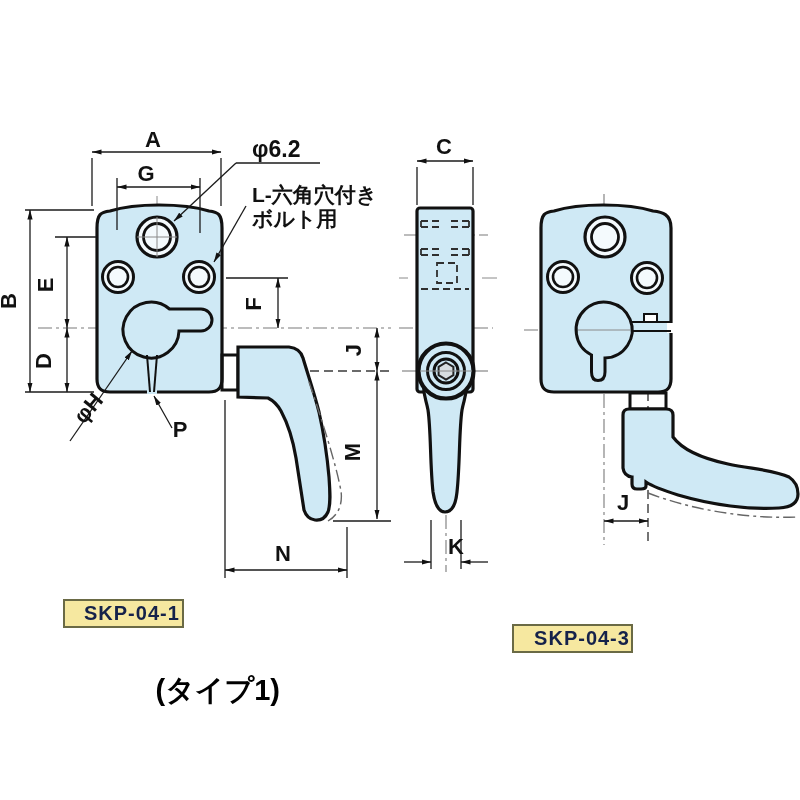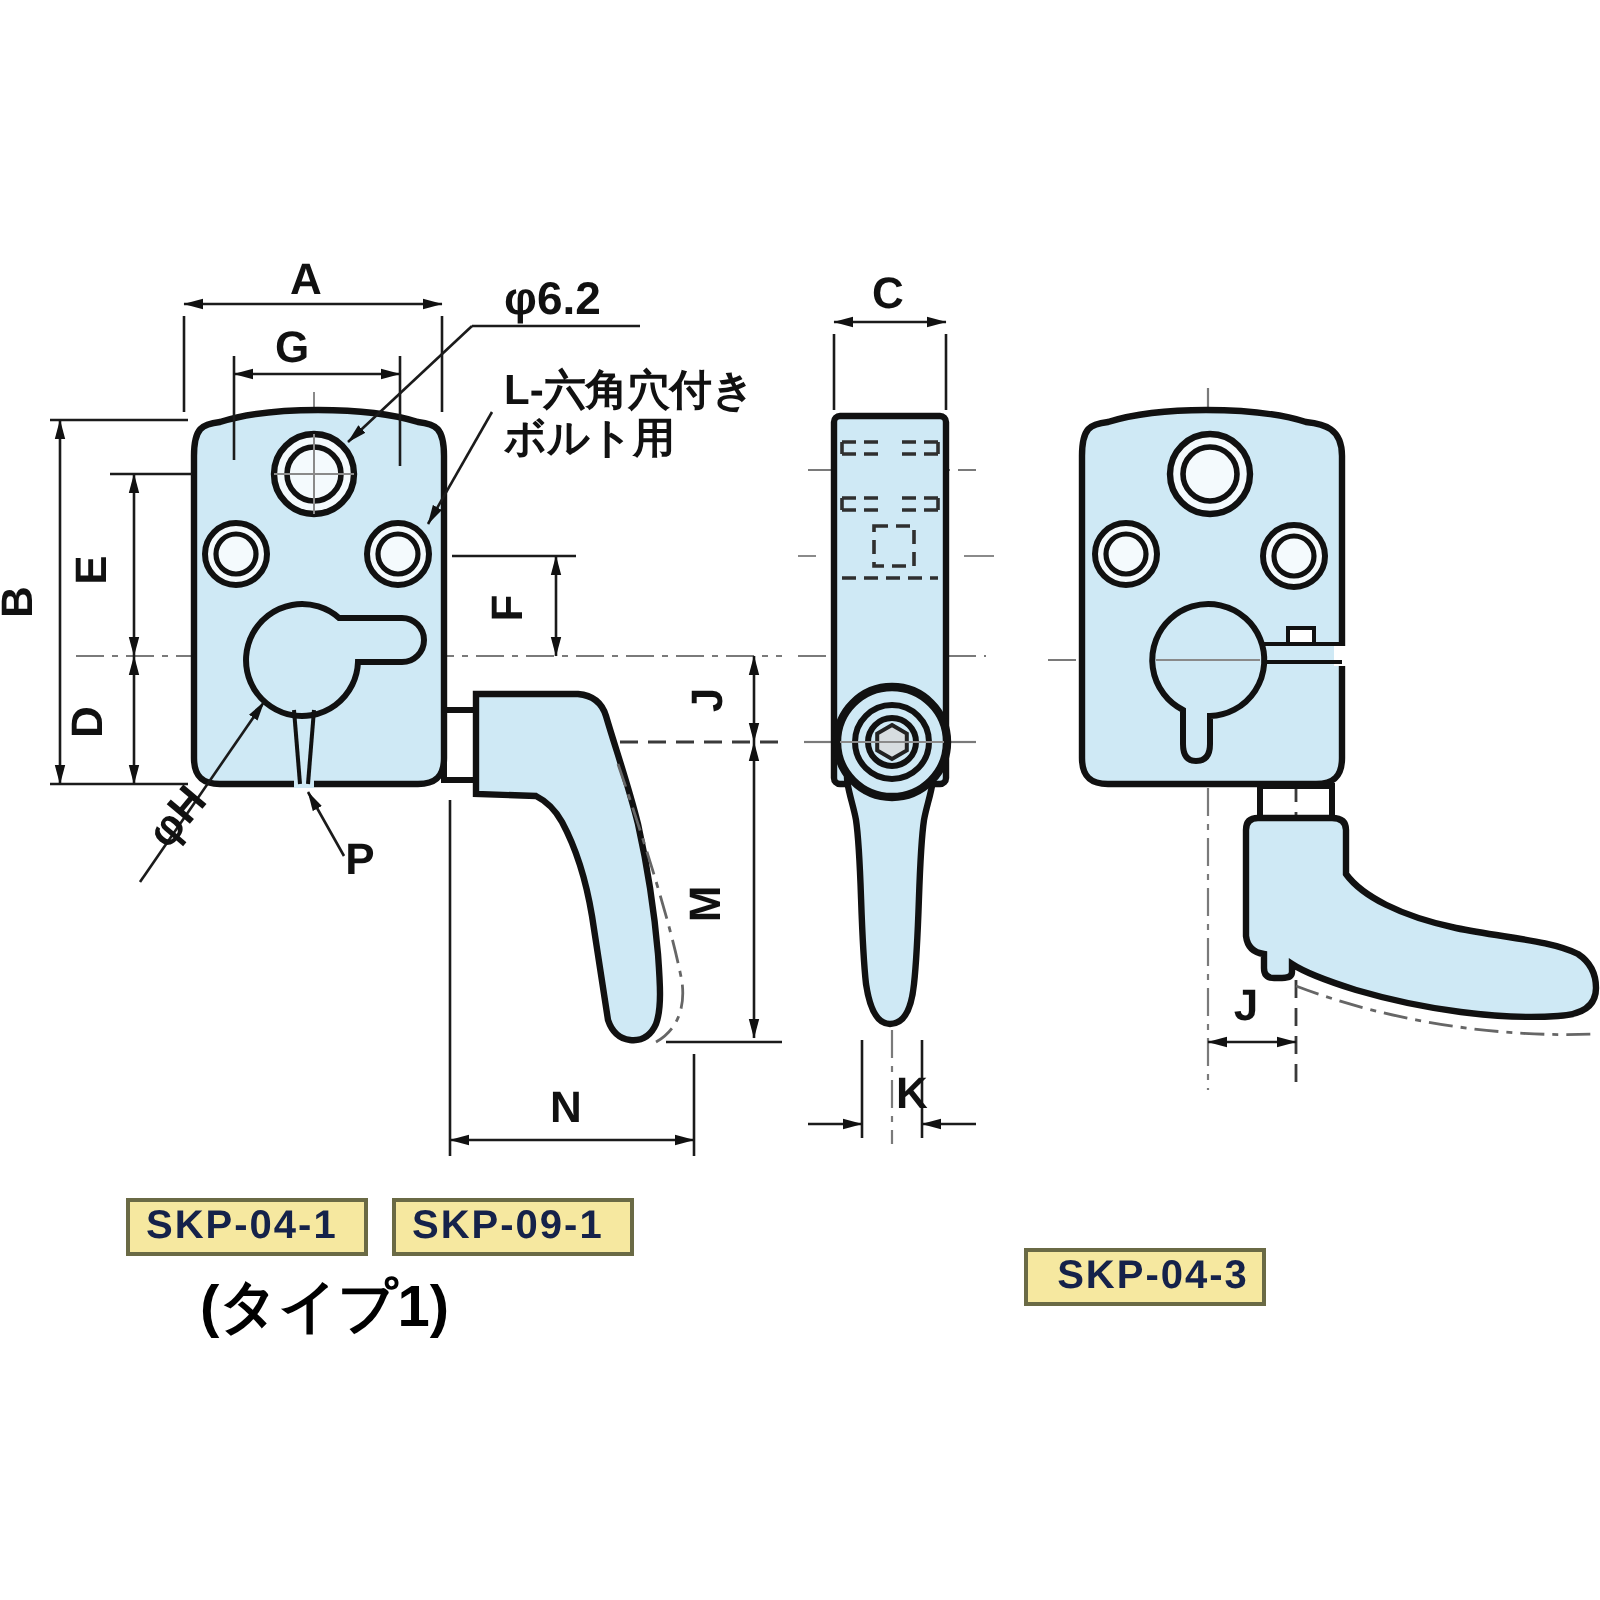--- a/index.html
+++ b/index.html
@@ -13,22 +13,22 @@
   .dl,.ext{stroke:#1b1b1b;stroke-width:1.3;fill:none;}
   .cl{stroke:#7a7a7a;stroke-width:1.1;stroke-dasharray:14 4 3 4;fill:none;}
   .clthin{stroke:#8a8a8a;stroke-width:1;fill:none;}
   .hid{stroke:#2f2f2f;stroke-width:1.8;stroke-dasharray:7 4;fill:none;}
   .axis{stroke:#3a3a3a;stroke-width:1.4;stroke-dasharray:9 5;fill:none;}
   .phantom{stroke:#666;stroke-width:1.4;stroke-dasharray:12 4 3 4;fill:none;}
   .o3{stroke:#111;stroke-width:3;fill:none;}
   .o32{stroke:#111;stroke-width:3.2;}
   .tag{position:absolute;width:121px;height:29px;background:#f6e8a0;border:2px solid #6a6a45;
        box-sizing:border-box;color:#15224a;font-weight:bold;font-size:20px;line-height:25px;
-       padding-left:8px;letter-spacing:1px;}
-  .caption{position:absolute;width:180px;text-align:left;font-weight:bold;font-size:29px;color:#000;}
+       padding-left:19px;letter-spacing:1px;}
+  .caption{position:absolute;width:180px;text-align:right;font-weight:bold;font-size:29px;color:#000;margin-top:37px;}
 </style>
 </head>
 <body>
 
 <div class="stage">
 <svg width="800" height="800" viewBox="0 0 800 800">
   <defs>
     <marker id="arw" viewBox="0 0 10 6" refX="9.5" refY="3" markerWidth="10" markerHeight="6" markerUnits="userSpaceOnUse" orient="auto-start-reverse">
       <path d="M0,0.4 L9.8,3 L0,5.6 Z" fill="#111"></path>
     </marker>
@@ -255,17 +255,16 @@
     </g>
 
     <g>
       <line class="dl" x1="604" y1="521" x2="648" y2="521" marker-start="url(#arw)" marker-end="url(#arw)"></line>
       <text class="dim" x="623" y="510" text-anchor="middle">J</text>
     </g>
   </g>
 </svg>
 
 <div class="tag" style="left:63px;top:599px;">SKP-04-1</div>
-<div class="tag" style="left:196px;top:599px;">SKP-09-1</div>
 <div class="caption" style="left:100px;top:634px;">(タイプ1)</div>
 
 <div class="tag" style="left:512px;top:624px;text-align:center;">SKP-04-3</div>
 </div>
 
 </body></html>

